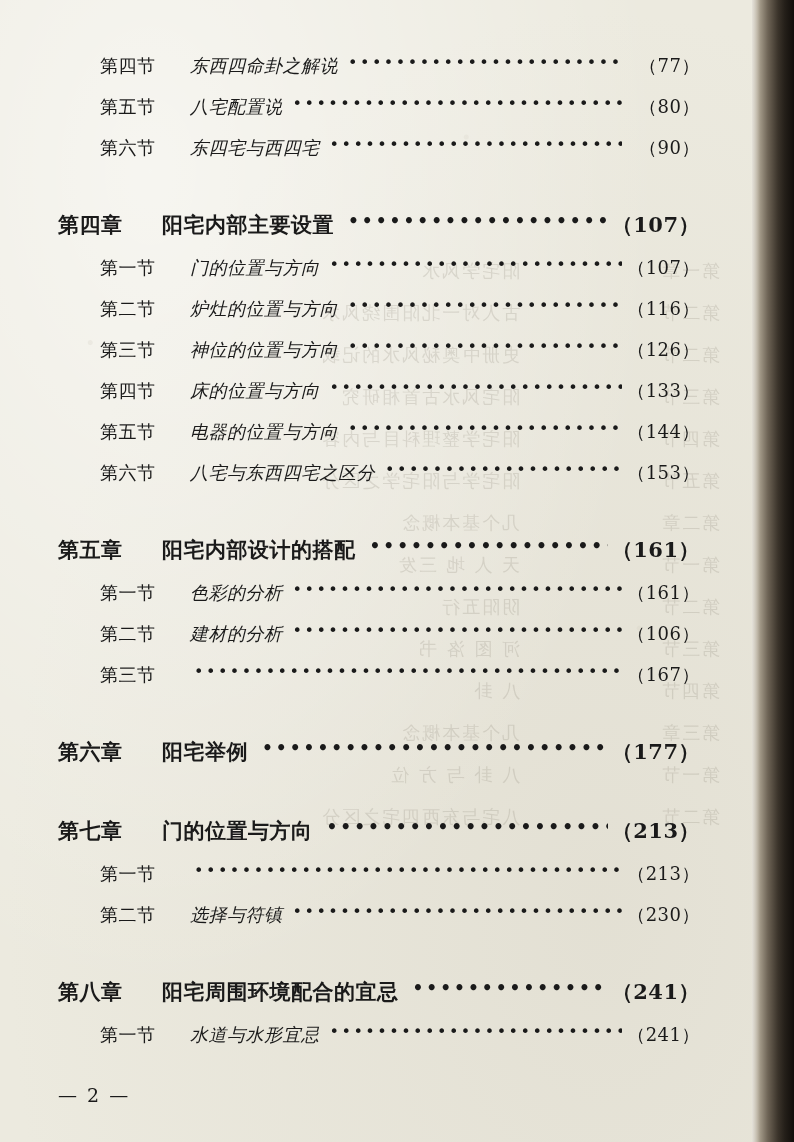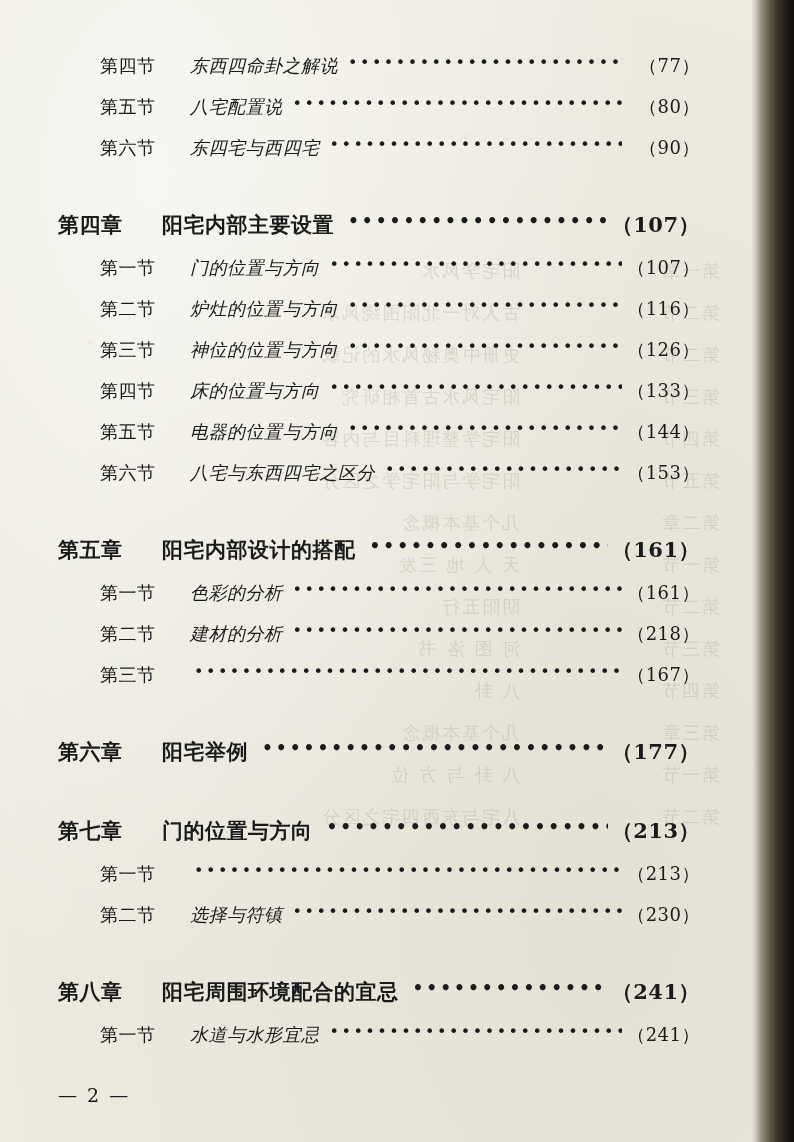--- a/index.html
+++ b/index.html
@@ -306,21 +306,21 @@
         <div class="entry section">
           <span class="label">第一节</span>
           <span class="title">色彩的分析</span>
           <span class="dots">••••••••••••••••••••••••••••••••••••••••••••••••••••••••••••••••••••••••••••••••••••</span>
           <span class="page-no">（161）</span>
         </div>
         <div class="entry section">
           <span class="label">第二节</span>
           <span class="title">建材的分析</span>
           <span class="dots">••••••••••••••••••••••••••••••••••••••••••••••••••••••••••••••••••••••••••••••••••••</span>
-          <span class="page-no">（218）</span>
+          <span class="page-no">（106）</span>
         </div>
         <div class="entry section">
           <span class="label">第三节</span>
           <span class="dots">••••••••••••••••••••••••••••••••••••••••••••••••••••••••••••••••••••••••••••••••••••</span>
           <span class="page-no">（167）</span>
         </div>
       </div>
       <div class="spacer-lg"></div>
       <div>
         <div class="entry chapter">

